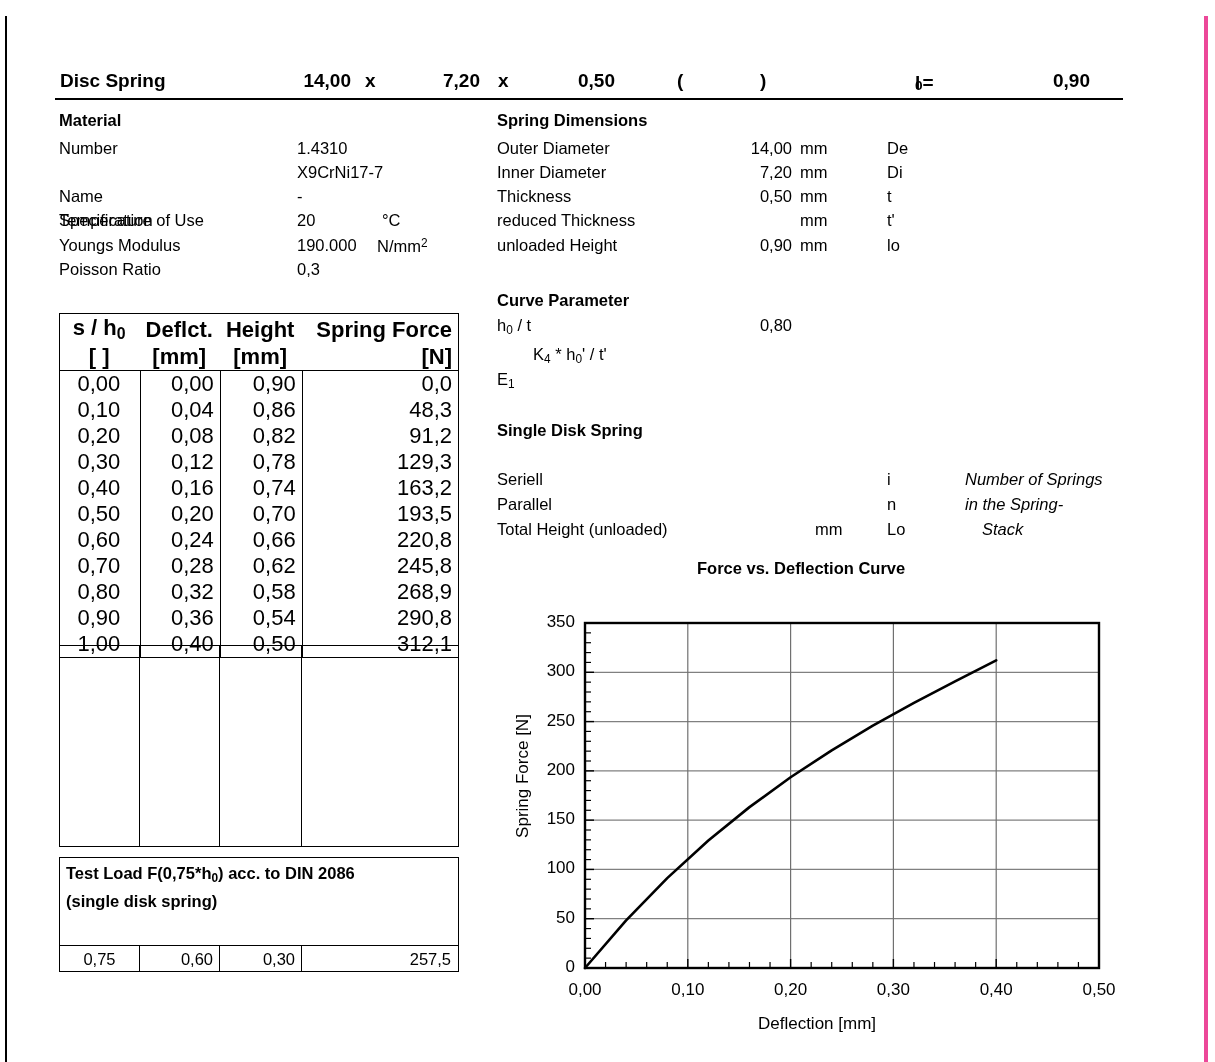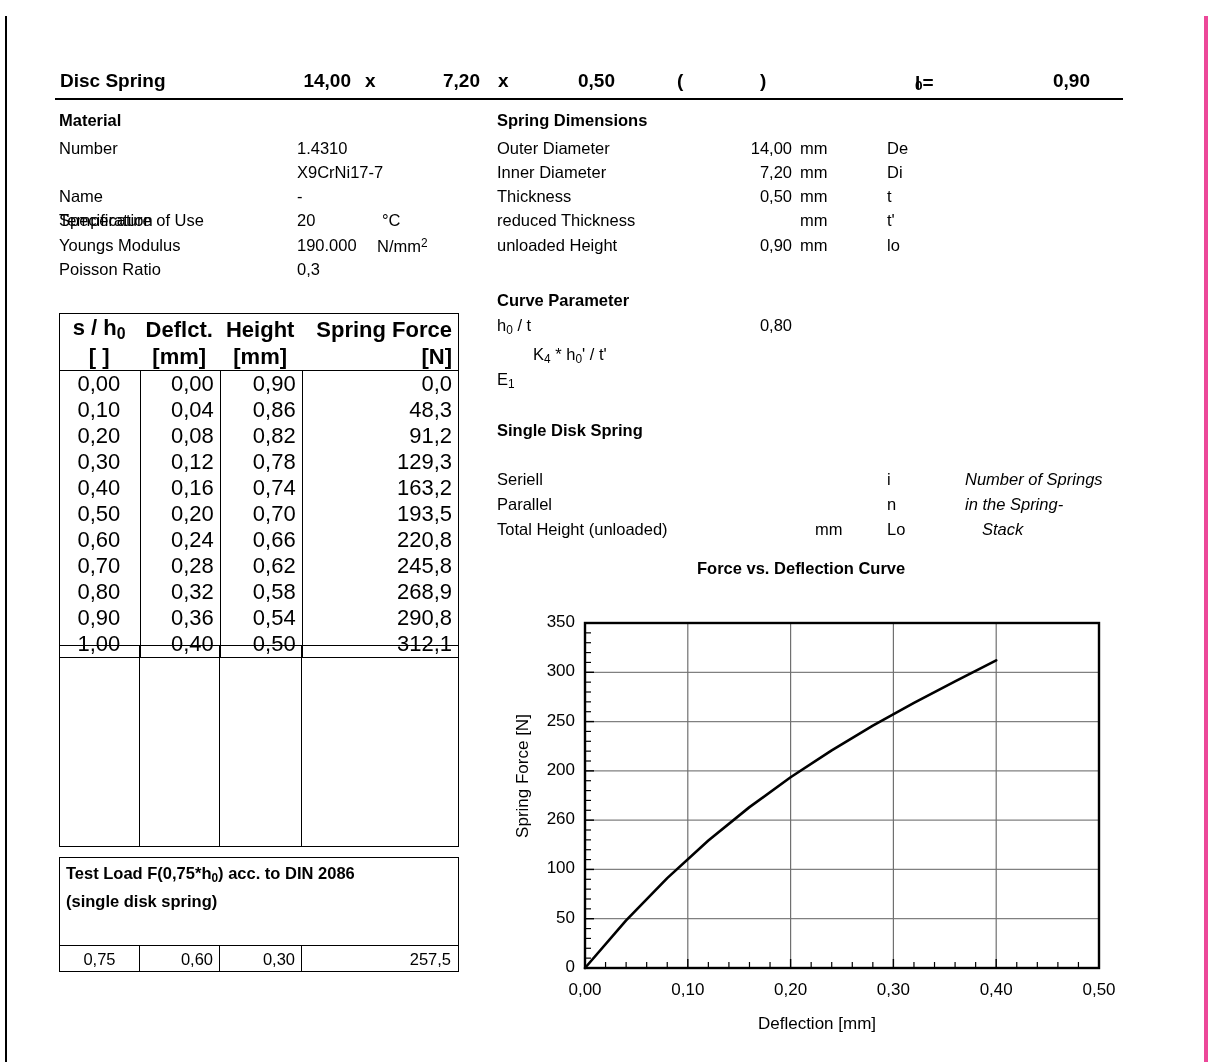--- a/index.html
+++ b/index.html
@@ -401,21 +401,21 @@
         <line x1="396.4" x2="396.4" y1="362" y2="353" stroke="#000" stroke-width="1.4"></line>
         <line x1="499.20000000000005" x2="499.20000000000005" y1="362" y2="353" stroke="#000" stroke-width="1.4"></line>
         <line x1="602" x2="602" y1="362" y2="353" stroke="#000" stroke-width="1.4"></line>
         <rect x="88" y="17" width="514" height="345" fill="none" stroke="#000" stroke-width="2.4"></rect>
         <polyline points="88.00,362.00 129.12,314.39 170.24,272.10 211.36,234.55 252.48,201.13 293.60,171.26 334.72,144.35 375.84,119.71 416.96,96.94 458.08,75.35 499.20,54.36" fill="none" stroke="#000000" stroke-width="2.6" stroke-linejoin="round" stroke-linecap="round"></polyline>
       </svg>
     <div id="ytick-host">
         <div class="ytick" style="left: 20px; top: 351px;">0</div>
         <div class="ytick" style="left: 20px; top: 301.714px;">50</div>
         <div class="ytick" style="left: 20px; top: 252.429px;">100</div>
-        <div class="ytick" style="left: 20px; top: 203.143px;">260</div>
+        <div class="ytick" style="left: 20px; top: 203.143px;">150</div>
         <div class="ytick" style="left: 20px; top: 153.857px;">200</div>
         <div class="ytick" style="left: 20px; top: 104.571px;">250</div>
         <div class="ytick" style="left: 20px; top: 55.2857px;">300</div>
         <div class="ytick" style="left: 20px; top: 6px;">350</div>
       </div>
     <div id="xtick-host">
         <div class="xtick" style="left: 53px; top: 374px;">0,00</div>
         <div class="xtick" style="left: 155.8px; top: 374px;">0,10</div>
         <div class="xtick" style="left: 258.6px; top: 374px;">0,20</div>
         <div class="xtick" style="left: 361.4px; top: 374px;">0,30</div>

